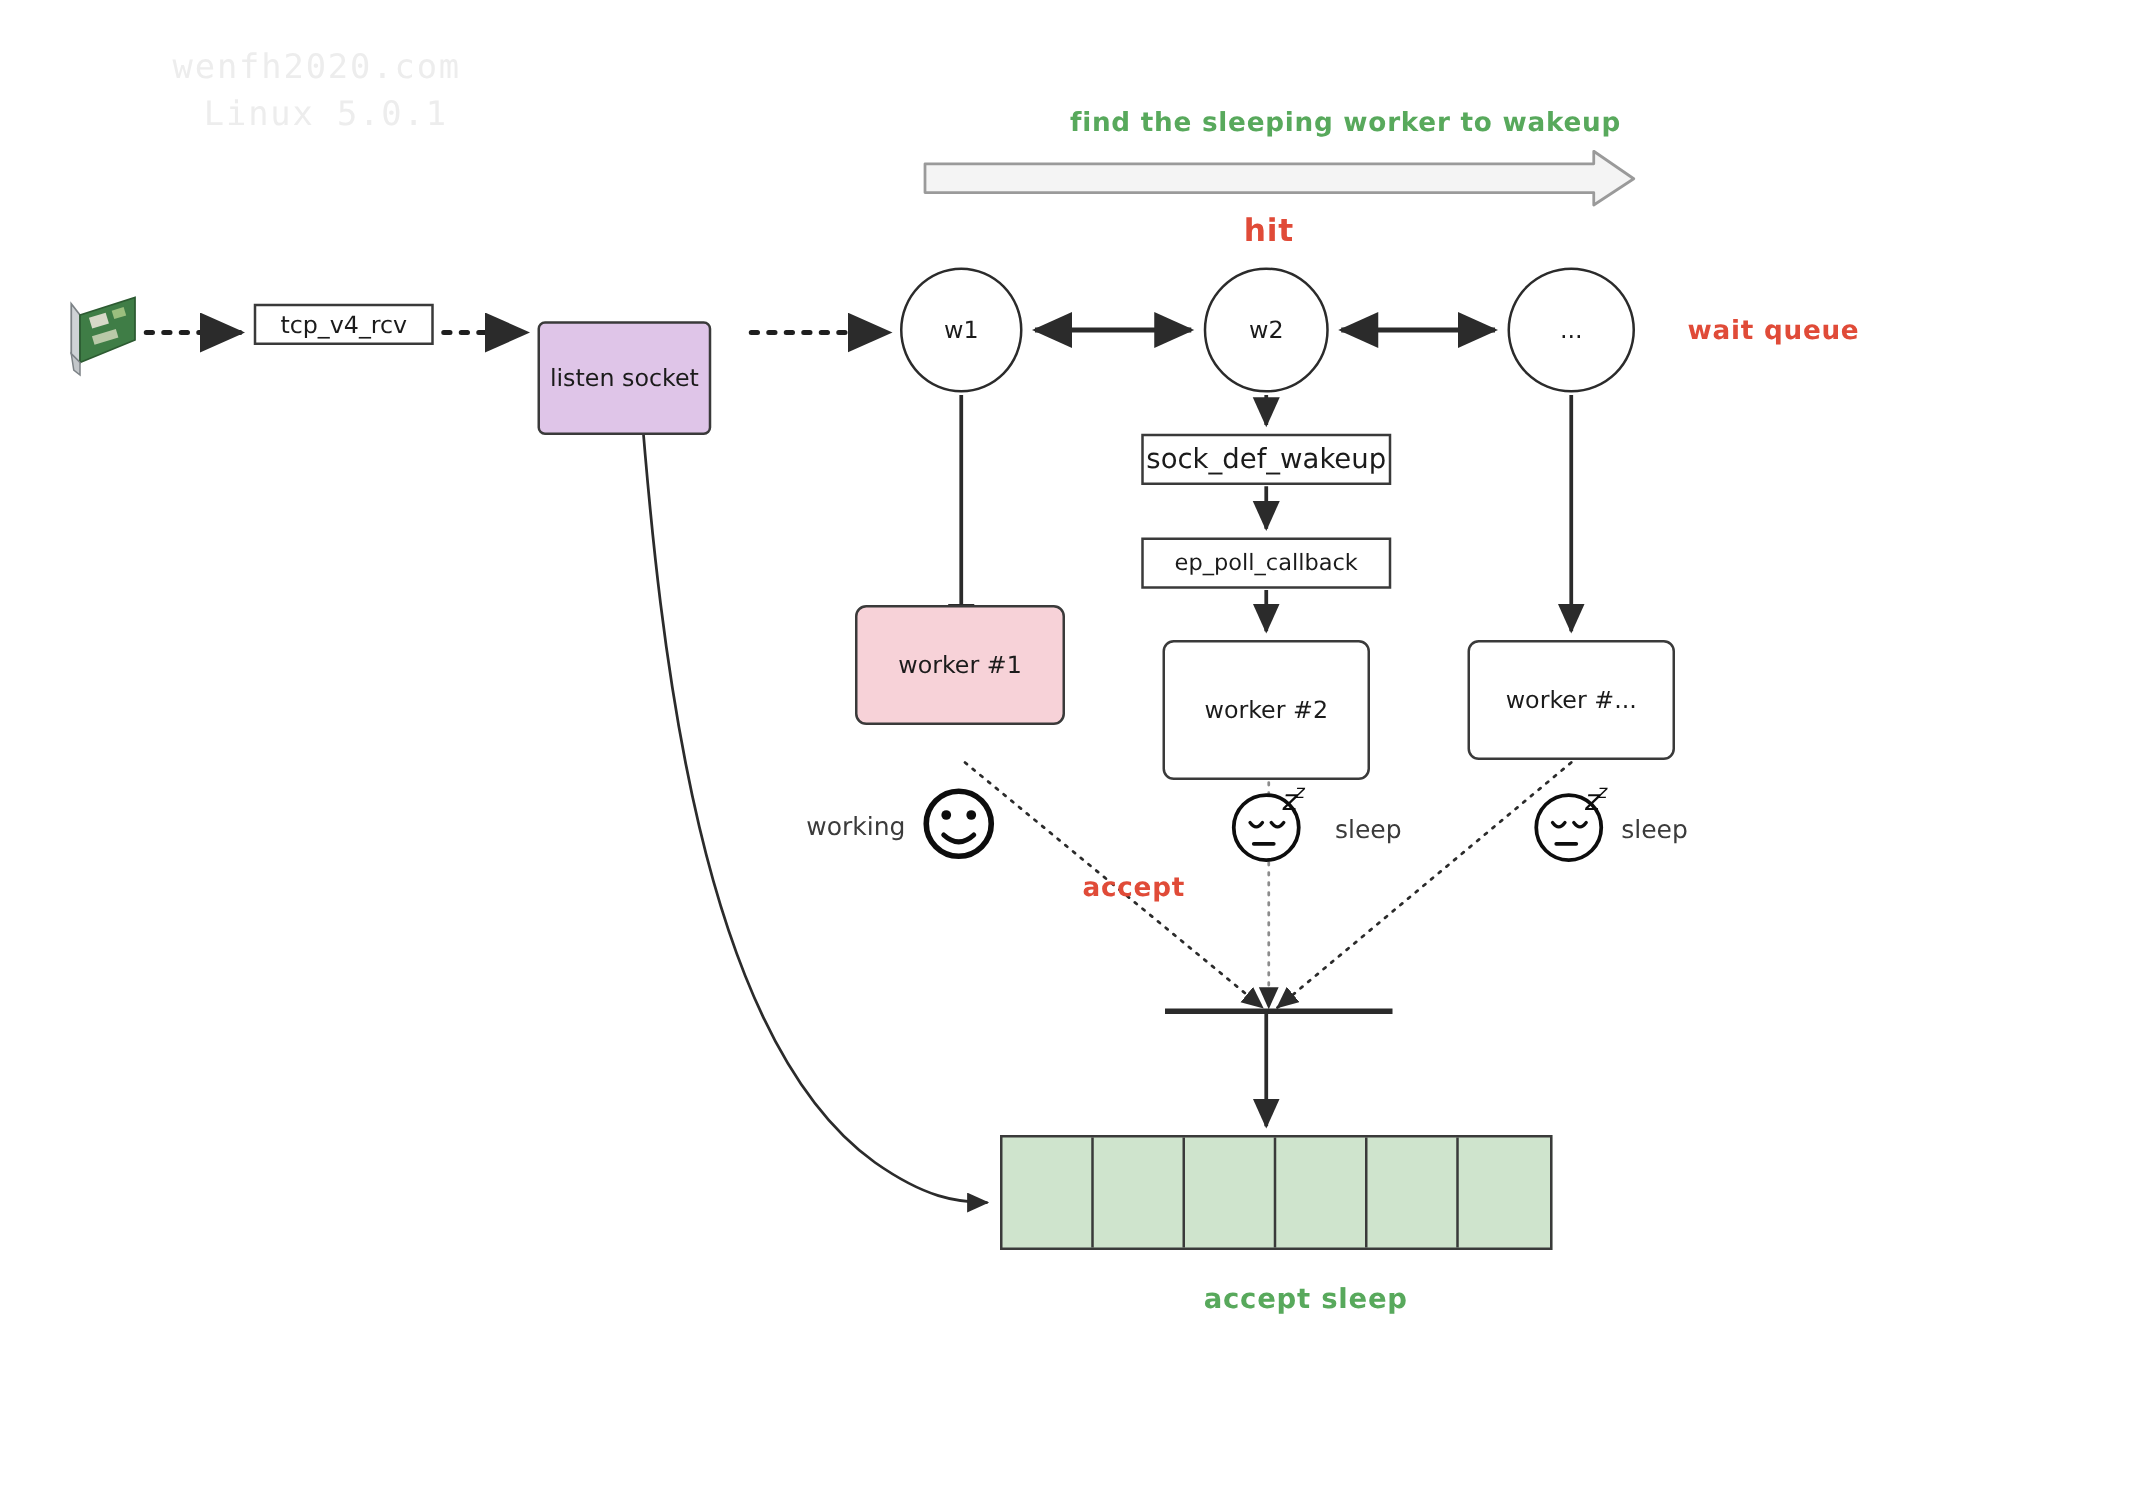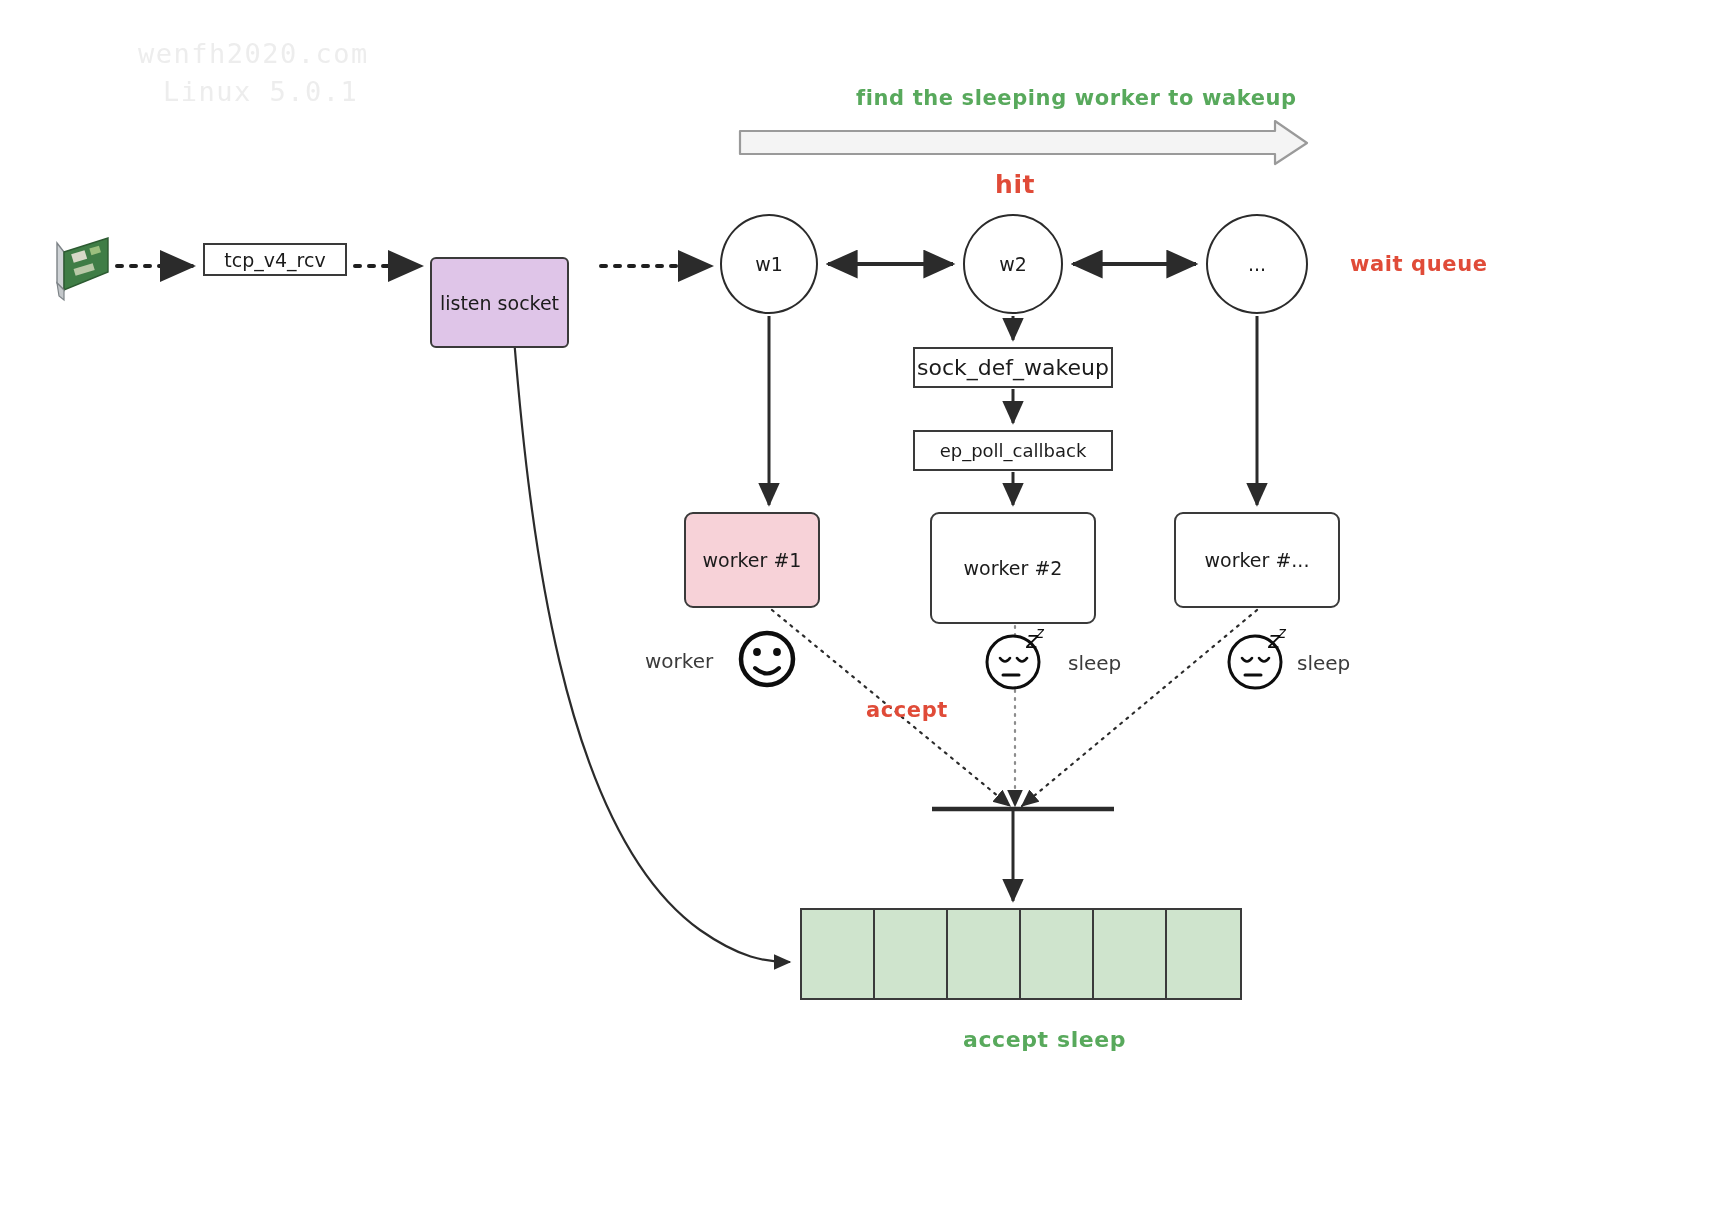--- a/index.html
+++ b/index.html
@@ -89,21 +89,21 @@
   }
   #box-sockdef {
     left: 913px; top: 347px; width: 200px; height: 41px;
     font-size: 22px;
   }
   #box-eppoll {
     left: 913px; top: 430px; width: 200px; height: 41px;
     font-size: 18px;
   }
   #box-worker1 {
-    left: 684px; top: 512px; width: 136px; height: 96px;
+    left: 684px; top: 484px; width: 168px; height: 96px;
     background: #f7d2d8;
     font-size: 19px;
   }
   #box-worker2 {
     left: 930px; top: 512px; width: 166px; height: 112px;
     font-size: 19px;
   }
   #box-worker3 {
     left: 1174px; top: 512px; width: 166px; height: 96px;
     font-size: 19px;
@@ -224,21 +224,21 @@
   </svg>
 
   <div class="lbl wm" id="wm-site">wenfh2020.com</div>
   <div class="lbl wm" id="wm-ver">Linux 5.0.1</div>
 
   <div class="lbl green-note" id="note-find">find the sleeping worker to wakeup</div>
   <div class="lbl red-note" id="note-hit">hit</div>
   <div class="lbl red-note" id="note-wait">wait queue</div>
   <div class="lbl red-note" id="note-accept">accept</div>
   <div class="lbl green-note" id="note-queue">accept sleep</div>
-  <div class="lbl gray-note" id="note-working">worker</div>
+  <div class="lbl gray-note" id="note-working">working</div>
   <div class="lbl gray-note" id="note-sleep1">sleep</div>
   <div class="lbl gray-note" id="note-sleep2">sleep</div>
 
   <div class="box box-sq" id="box-tcp">tcp_v4_rcv</div>
   <div class="box box-rd" id="box-listen">listen socket</div>
   <div class="box box-sq" id="box-sockdef">sock_def_wakeup</div>
   <div class="box box-sq" id="box-eppoll">ep_poll_callback</div>
 
   <div class="circ" id="circ-w1">w1</div>
   <div class="circ" id="circ-w2">w2</div>

